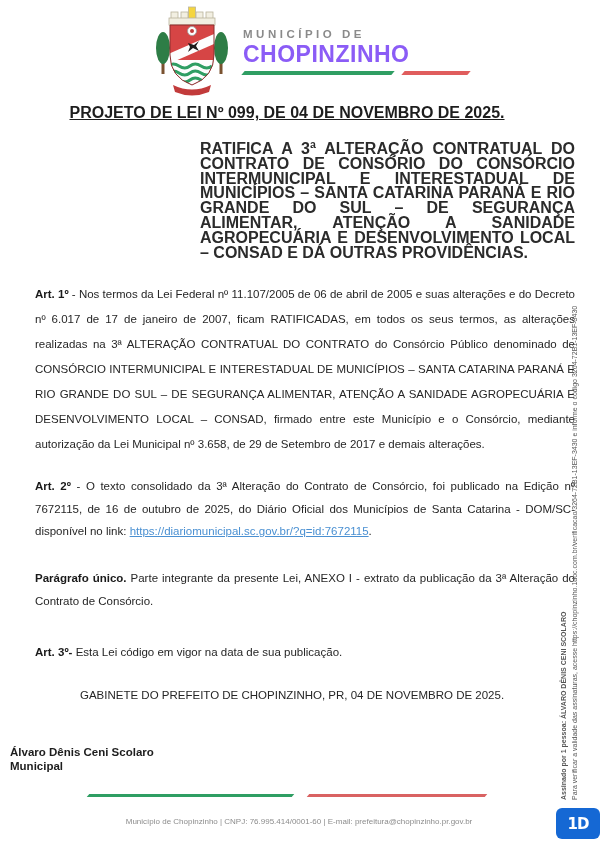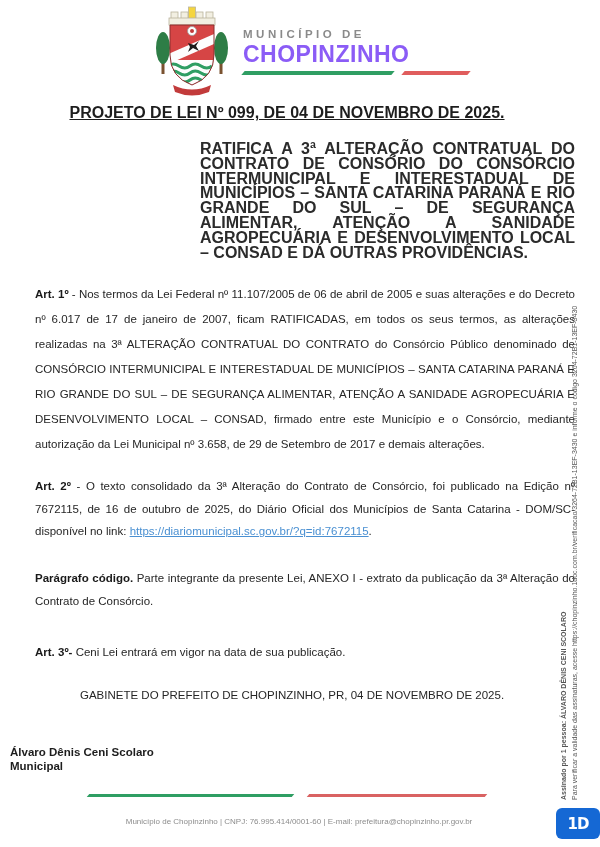--- a/index.html
+++ b/index.html
@@ -114,23 +114,23 @@
   </div>
 
   <div class="doc-title">PROJETO DE LEI Nº 099, DE 04 DE NOVEMBRO DE 2025.</div>
 
   <div class="ementa">RATIFICA A 3ª ALTERAÇÃO CONTRATUAL DO CONTRATO DE CONSÓRIO DO CONSÓRCIO INTERMUNICIPAL E INTERESTADUAL DE MUNICÍPIOS – SANTA CATARINA PARANÁ E RIO GRANDE DO SUL – DE SEGURANÇA ALIMENTAR, ATENÇÃO A SANIDADE AGROPECUÁRIA E DESENVOLVIMENTO LOCAL – CONSAD E DÁ OUTRAS PROVIDÊNCIAS.</div>
 
   <p class="par art1"><b>Art. 1º</b><span> - Nos termos da Lei Federal nº 11.107/2005 de 06 de abril de 2005 e suas alterações e do Decreto nº 6.017 de 17 de janeiro de 2007, ficam RATIFICADAS, em todos os seus termos, as alterações realizadas na 3ª ALTERAÇÃO CONTRATUAL DO CONTRATO do Consórcio Público denominado de CONSÓRCIO INTERMUNICIPAL E INTERESTADUAL DE MUNICÍPIOS – SANTA CATARINA PARANÁ E RIO GRANDE DO SUL – DE SEGURANÇA ALIMENTAR, ATENÇÃO A SANIDADE AGROPECUÁRIA E DESENVOLVIMENTO LOCAL – CONSAD, firmado entre este Município e o Consórcio, mediante autorização da Lei Municipal nº 3.658, de 29 de Setembro de 2017 e demais alterações.</span></p>
 
   <p class="par art2"><b>Art. 2º</b><span> - O texto consolidado da 3ª Alteração do Contrato de Consórcio, foi publicado na Edição nº 7672115, de 16 de outubro de 2025, do Diário Oficial dos Municípios de Santa Catarina - DOM/SC- disponível no link: </span><a class="doclink">https://diariomunicipal.sc.gov.br/?q=id:7672115</a><span>.</span></p>
 
-  <p class="par pu"><b>Parágrafo código.</b><span> Parte integrante da presente Lei, ANEXO I - extrato da publicação da 3ª Alteração do Contrato de Consórcio.</span></p>
+  <p class="par pu"><b>Parágrafo único.</b><span> Parte integrante da presente Lei, ANEXO I - extrato da publicação da 3ª Alteração do Contrato de Consórcio.</span></p>
 
-  <p class="par art3"><b>Art. 3º-</b><span> Ceni Lei entrará em vigor na data de sua publicação.</span></p>
+  <p class="par art3"><b>Art. 3º-</b><span> Esta Lei código em vigor na data de sua publicação.</span></p>
 
   <div class="closing">GABINETE DO PREFEITO DE CHOPINZINHO, PR, 04 DE NOVEMBRO DE 2025.</div>
 
   <div class="sig-block">
     <div>Álvaro Dênis Ceni Scolaro</div>
     <div>Municipal</div>
   </div>
 
 </div>
 

